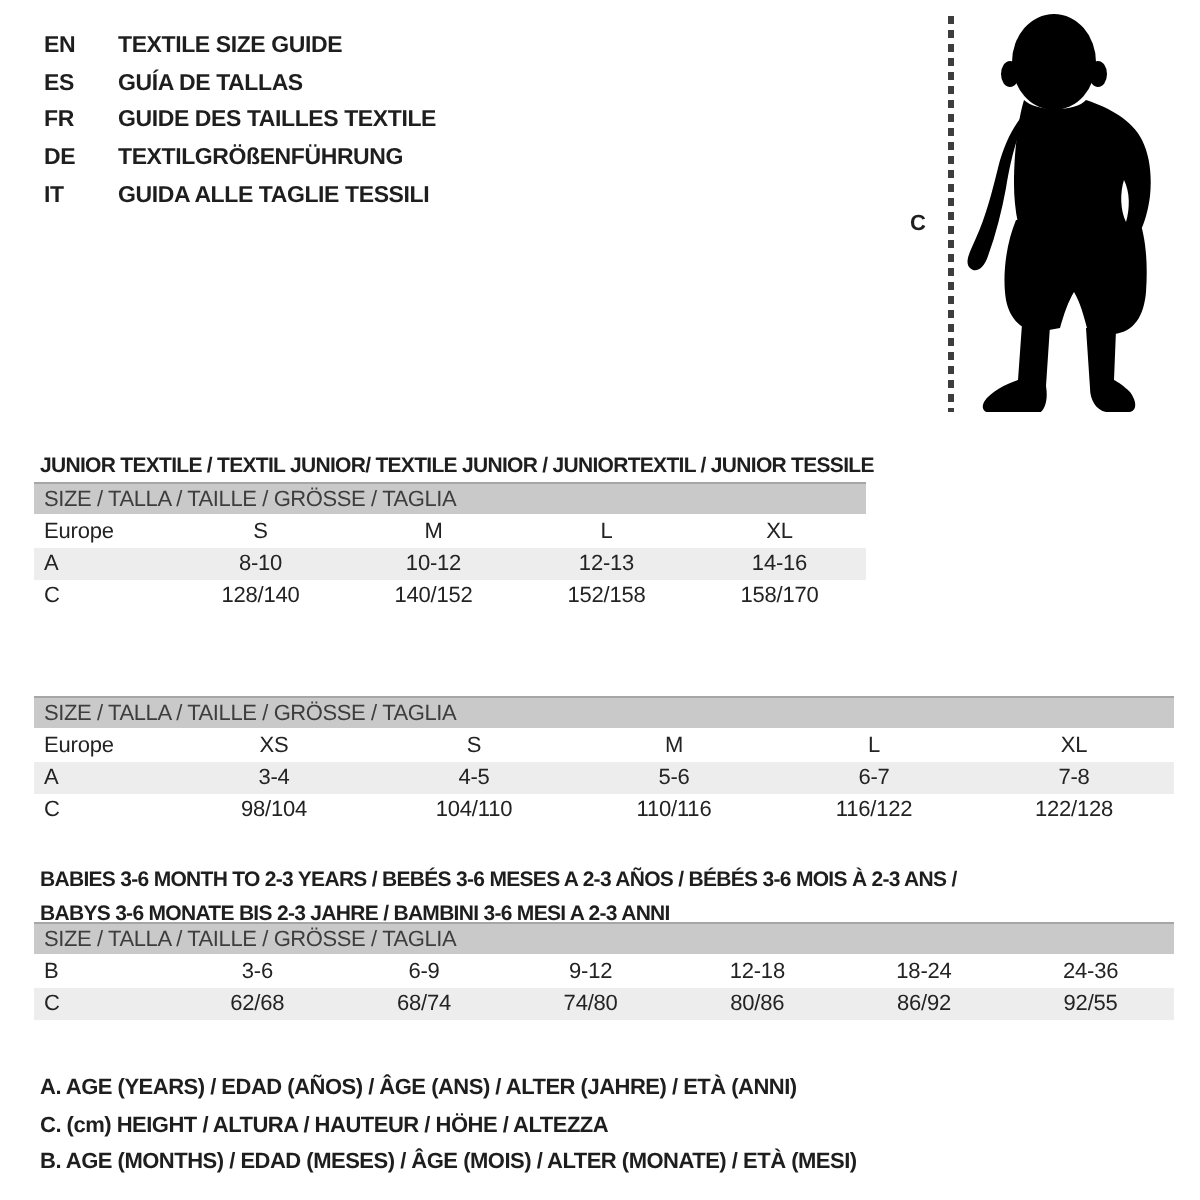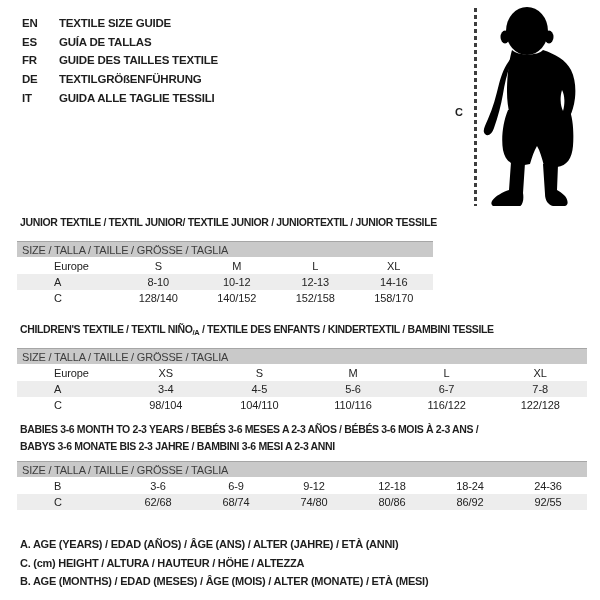--- a/index.html
+++ b/index.html
@@ -10,29 +10,29 @@
   
   .lang-block{position:absolute;left:22px;top:14px;}
   .lang-row{display:flex;line-height:18.7px;font-size:11.5px;font-weight:bold;letter-spacing:-0.2px;}
   .lang-code{width:37px;}
   
   .dash-line{position:absolute;left:474px;top:8px;width:3px;height:198px;
     background:repeating-linear-gradient(to bottom,#3d3d3d 0 4px,transparent 4px 7px);}
   .c-label{position:absolute;left:455px;top:106px;font-size:11px;font-weight:bold;}
   .silhouette{position:absolute;left:480px;top:4px;}
   
-  .tbl-title{position:absolute;font-size:10.5px;font-weight:bold;letter-spacing:-0.35px;white-space:nowrap;}
+  .tbl-title{position:absolute;font-size:10.5px;font-weight:bold;letter-spacing:-0.35px;white-space:nowrap;margin-top:11px;}
   .tbl-title sub{font-size:7.5px;vertical-align:-2px;}
   .size-bar{position:absolute;height:16px;background:#c9c9c9;border-top:1px solid #a6a6a6;
     box-sizing:border-box;color:#3d3d3d;font-size:11px;letter-spacing:-0.2px;
     display:flex;align-items:center;padding-left:5px;}
   .rows{position:absolute;}
   .trow{display:flex;height:16px;align-items:center;font-size:11px;letter-spacing:-0.1px;color:#232323;}
   .trow.alt{background:#ededed;}
-  .tcell-label{width:70px;padding-left:5px;box-sizing:border-box;margin-left:32px;}
+  .tcell-label{width:70px;padding-left:5px;box-sizing:border-box;}
   .tcell{flex:1;text-align:center;}
   
   .notes{position:absolute;left:20px;top:535px;font-size:11px;font-weight:bold;
     letter-spacing:-0.25px;line-height:18.7px;}
 </style>
 </head>
 <body>
 
 <div id="canvas">
 
@@ -95,21 +95,20 @@
     </div>
     <div class="trow">
       <span class="tcell-label">C</span>
       <span class="tcell">128/140</span>
       <span class="tcell">140/152</span>
       <span class="tcell">152/158</span>
       <span class="tcell">158/170</span>
     </div>
   </div>
 
-  <div class="tbl-title" style="left:20px;top:323px;"><span>CHILDREN'S TEXTILE / TEXTIL NIÑO</span><sub>/A</sub><span> / TEXTILE DES ENFANTS / KINDERTEXTIL / BAMBINI TESSILE</span></div>
   <div class="size-bar" style="left:17px;top:348px;width:570px;">SIZE / TALLA / TAILLE / GRÖSSE / TAGLIA</div>
   <div class="rows" style="left:17px;top:365px;width:570px;">
     <div class="trow">
       <span class="tcell-label">Europe</span>
       <span class="tcell">XS</span>
       <span class="tcell">S</span>
       <span class="tcell">M</span>
       <span class="tcell">L</span>
       <span class="tcell">XL</span>
     </div>

